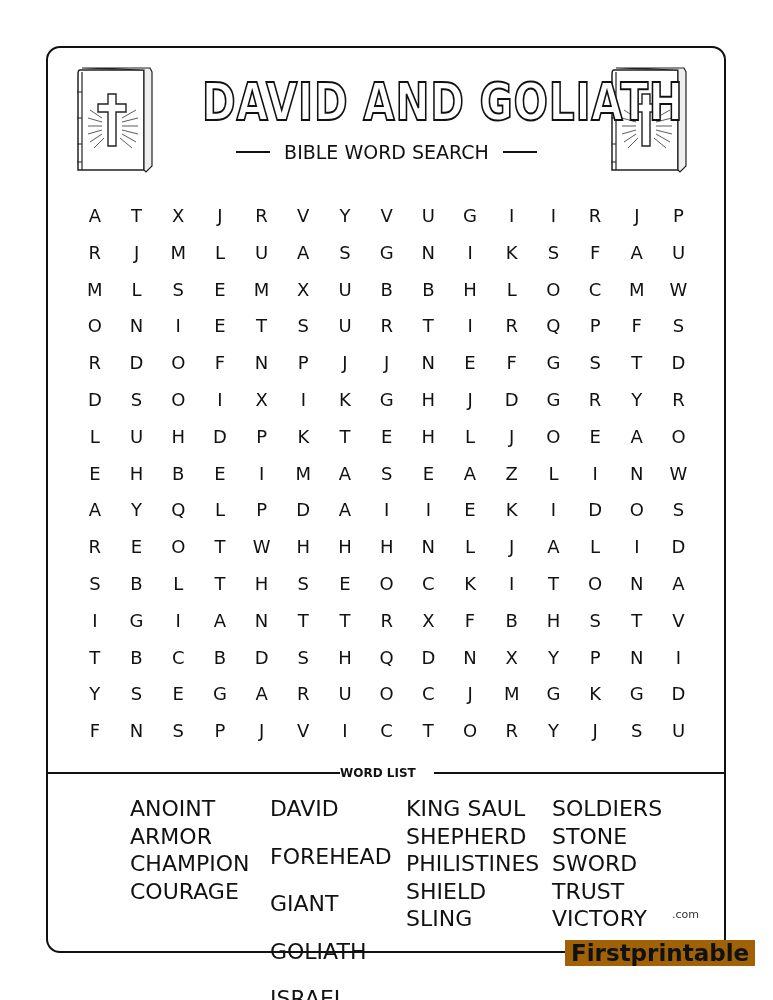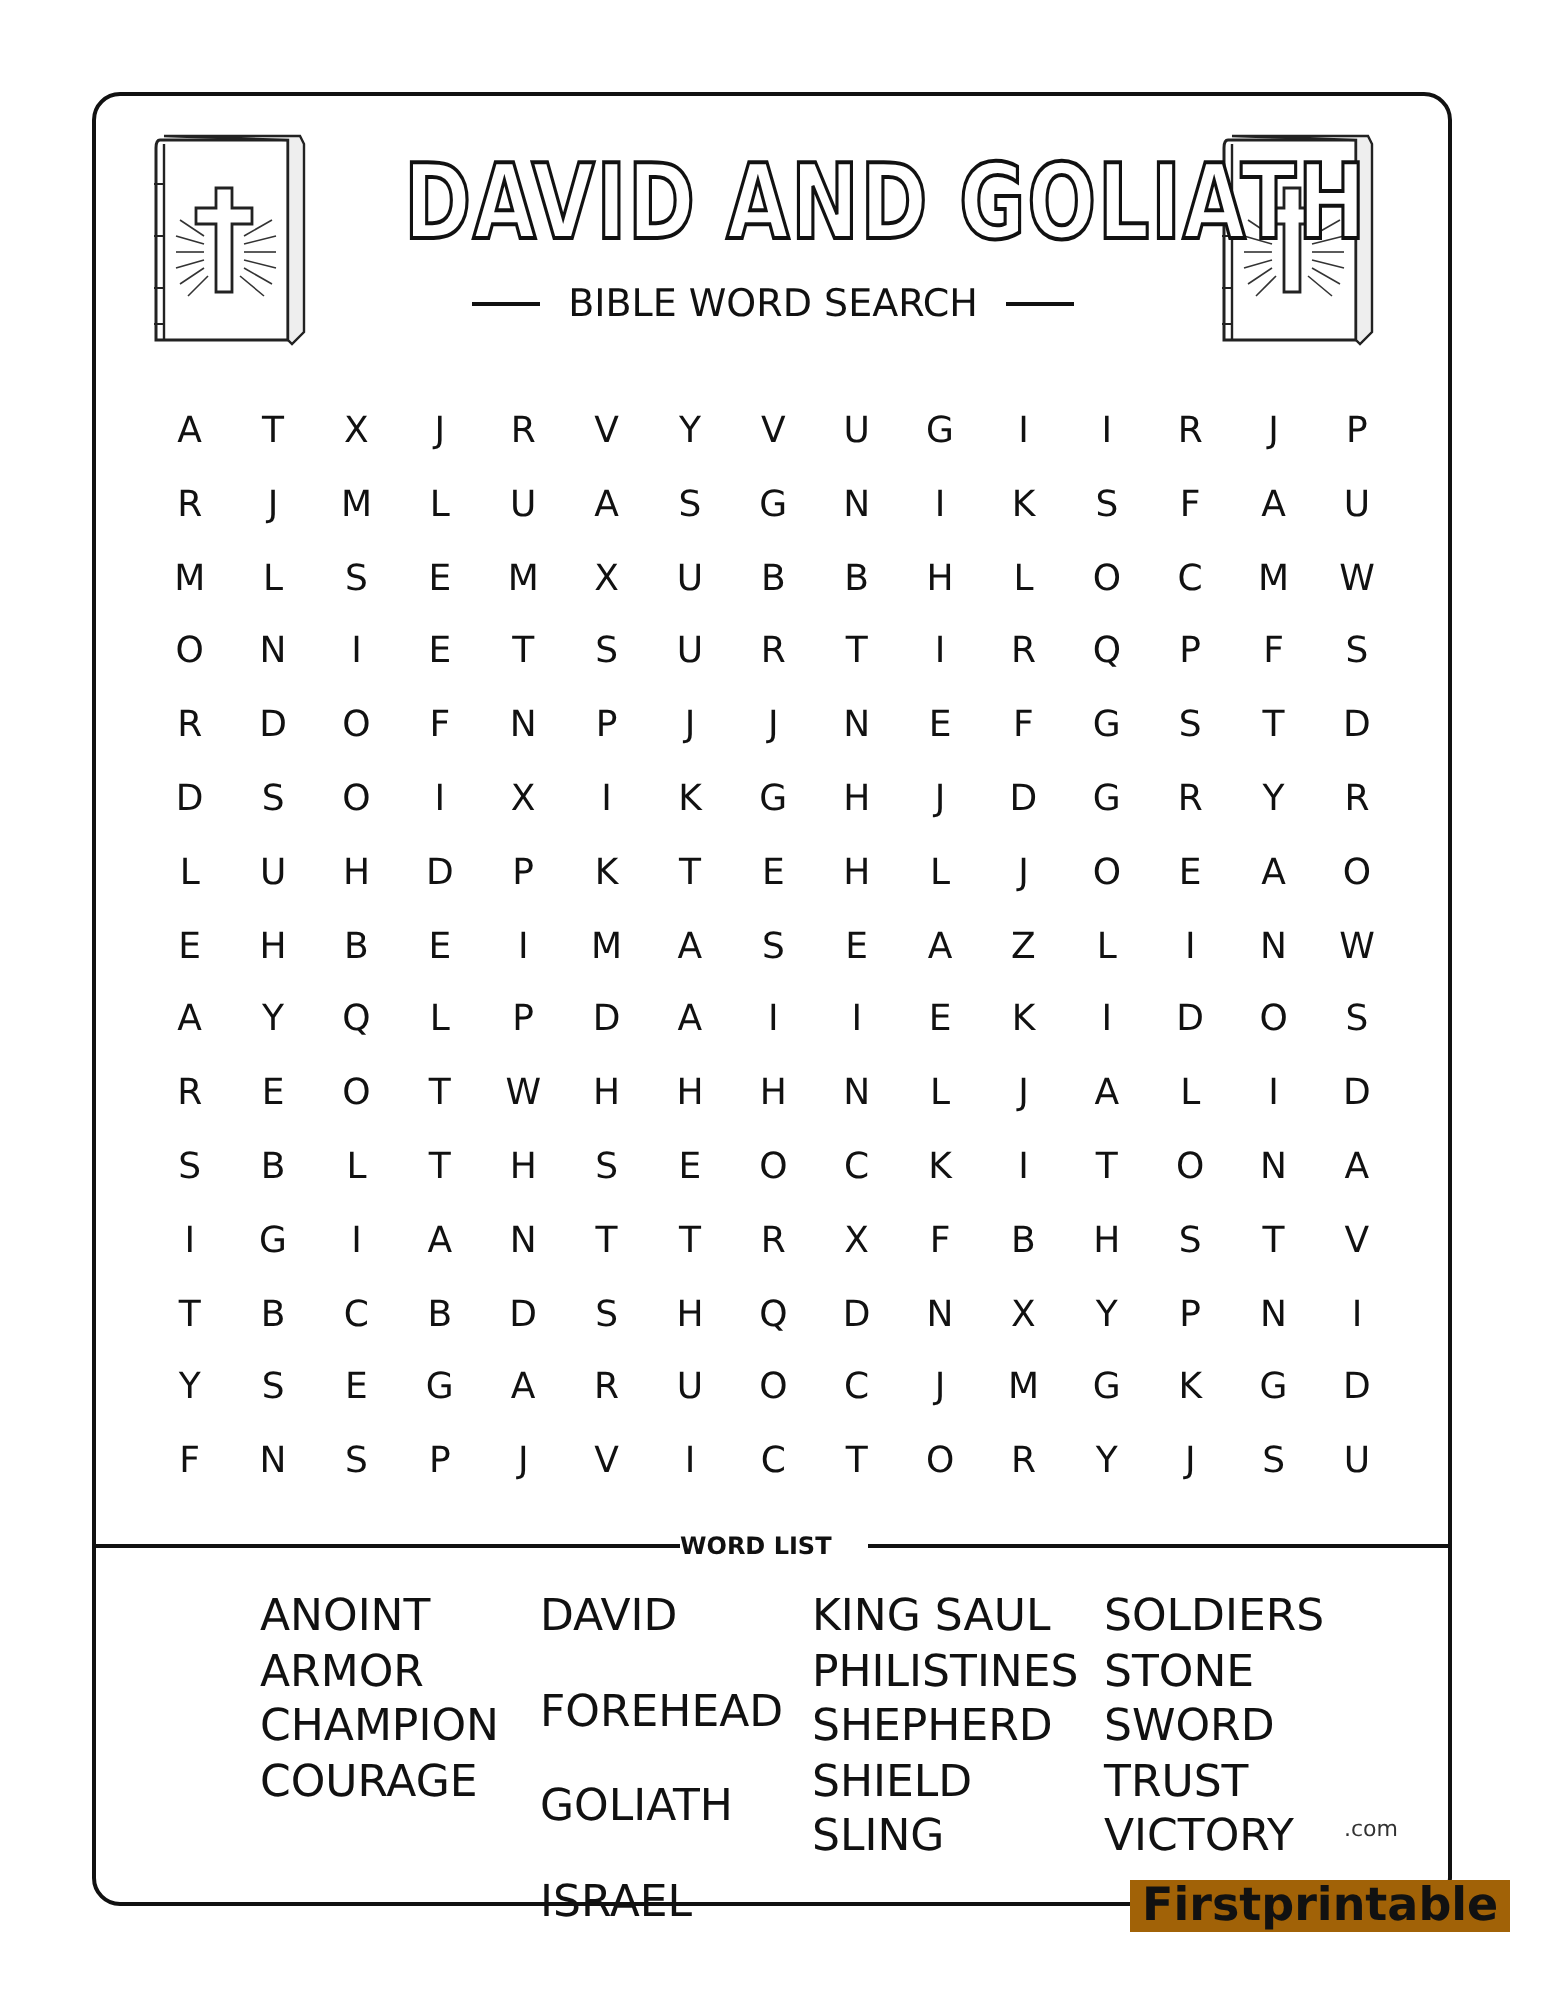--- a/index.html
+++ b/index.html
@@ -330,27 +330,28 @@
 <div class="words" id="words">
     <div class="col col1">
       <div class="w">ANOINT</div>
       <div class="w">ARMOR</div>
       <div class="w">CHAMPION</div>
       <div class="w">COURAGE</div>
     </div>
     <div class="col col2">
       <div class="w">DAVID</div>
       <div class="w">FOREHEAD</div>
+      <div class="w">GIANT</div>
       <div class="w">GOLIATH</div>
       <div class="w">ISRAEL</div>
     </div>
     <div class="col col3">
       <div class="w">KING SAUL</div>
+      <div class="w">SHEPHERD</div>
       <div class="w">PHILISTINES</div>
-      <div class="w">SHEPHERD</div>
       <div class="w">SHIELD</div>
       <div class="w">SLING</div>
     </div>
     <div class="col col4">
       <div class="w">SOLDIERS</div>
       <div class="w">STONE</div>
       <div class="w">SWORD</div>
       <div class="w">TRUST</div>
       <div class="w">VICTORY</div>
     </div>

